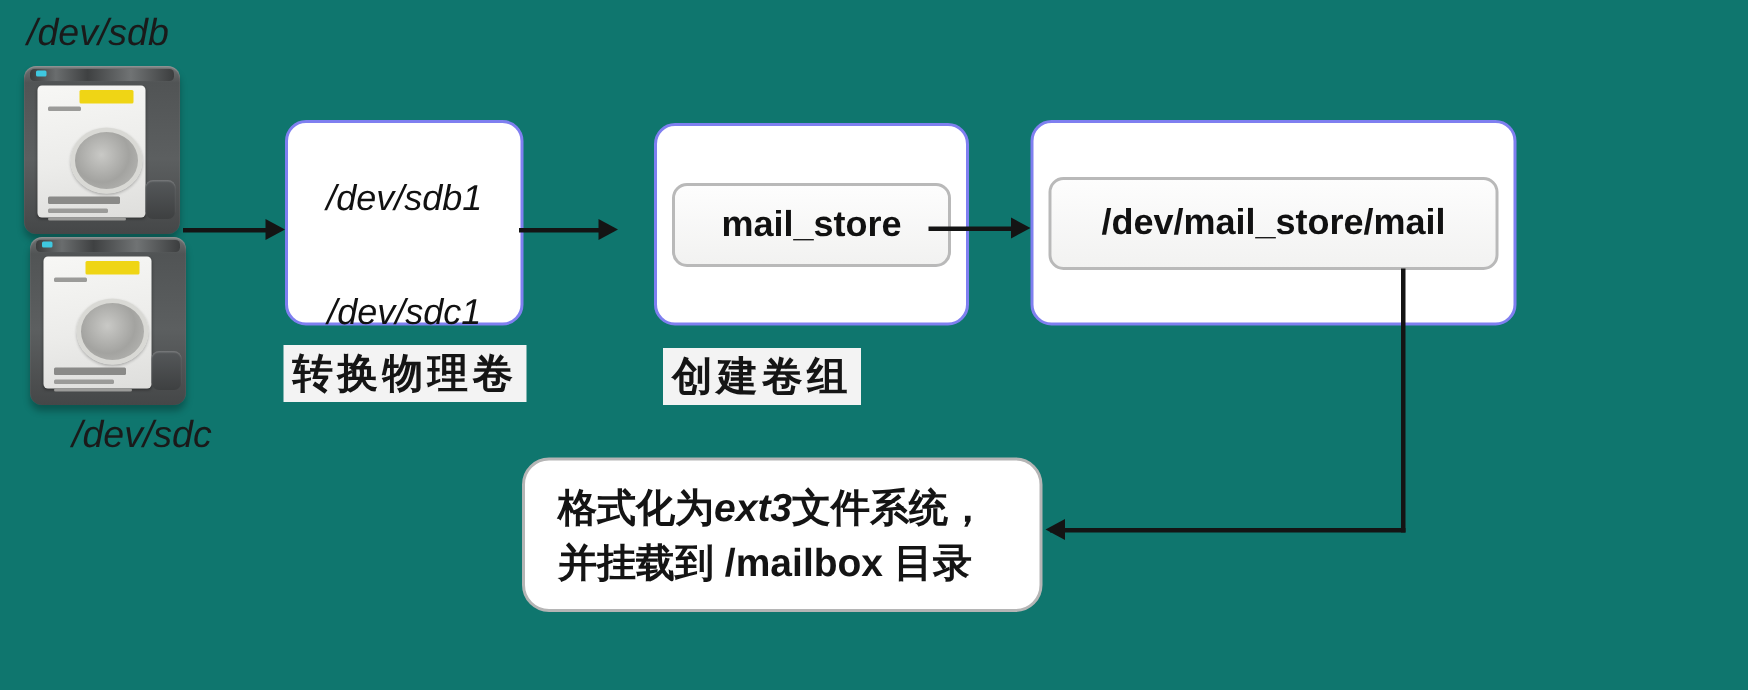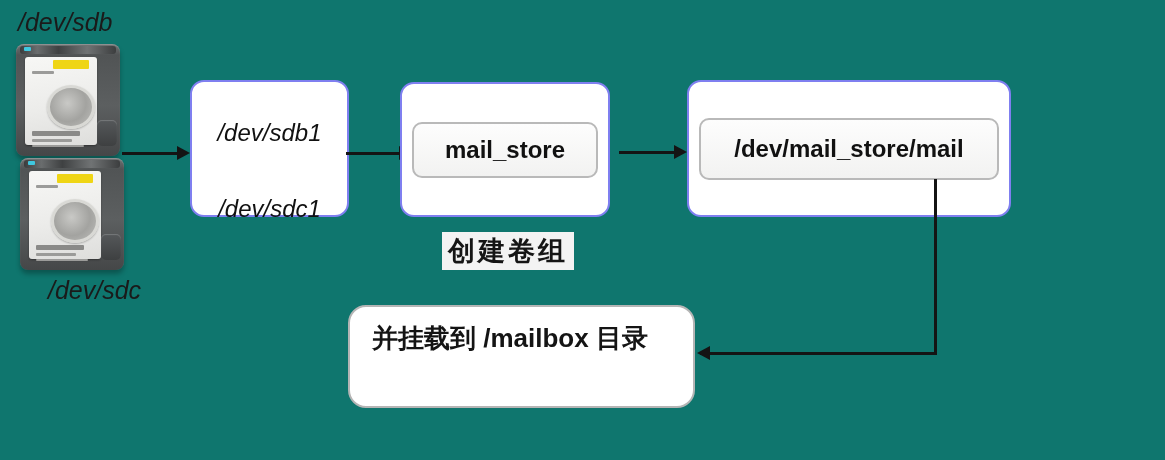--- a/index.html
+++ b/index.html
@@ -45,21 +45,21 @@
   .disk-notch{
     position:absolute;right:3px;bottom:10px;width:20px;height:26px;border-radius:5px;
     background:linear-gradient(180deg,#55585a,#3e4041);box-shadow:inset 0 1px 1px rgba(255,255,255,0.2);
   }
   
   .flow-box{
     position:absolute;border:2px solid #7f7ff0;border-radius:14px;background:#ffffff;
     display:flex;align-items:center;justify-content:center;flex-direction:column;
   }
   .box-pv{left:190px;top:80px;width:155px;height:133px;}
-  .box-vg{left:400px;top:82px;width:206px;height:131px;}
+  .box-vg{left:436px;top:82px;width:206px;height:131px;}
   .box-lv{left:687px;top:80px;width:320px;height:133px;}
   .pv-line{font-style:italic;font-size:24px;line-height:33px;color:#111;margin-top:43px;}
   .chip{
     border:2px solid #b9b9b9;border-radius:10px;
     background:linear-gradient(180deg,#fdfdfd 0%,#f2f2f1 100%);
     display:flex;align-items:center;justify-content:center;
     font-weight:bold;font-size:24px;color:#111;white-space:nowrap;
   }
   .chip-vg{width:182px;height:52px;}
   .chip-lv{width:296px;height:58px;}
@@ -124,20 +124,21 @@
     <div class="disk-notch"></div>
   </div>
 
   <div class="hline" style="left:122px;top:152px;width:58px;"></div>
   <div class="head-right" style="left:177px;top:146px;"></div>
 
   <div class="flow-box box-pv">
     <div class="pv-line">/dev/sdb1</div>
     <div class="pv-line">/dev/sdc1</div>
   </div>
+  <div class="caption cap-pv">转换物理卷</div>
 
   <div class="hline" style="left:346px;top:152px;width:54px;"></div>
   <div class="head-right" style="left:399px;top:146px;"></div>
 
   <div class="flow-box box-vg">
     <div class="chip chip-vg">mail_store</div>
   </div>
   <div class="caption cap-vg">创建卷组</div>
 
   <div class="hline" style="left:619px;top:151px;width:56px;"></div>
@@ -145,17 +146,18 @@
 
   <div class="flow-box box-lv">
     <div class="chip chip-lv">/dev/mail_store/mail</div>
   </div>
 
   <div class="vline" style="left:934px;top:179px;height:176px;"></div>
   <div class="hline" style="left:700px;top:352px;width:237px;"></div>
   <div class="head-left" style="left:697px;top:346px;"></div>
 
   <div class="note-box">
+    <div><span>格式化为</span><em>ext3</em><span>文件系统，</span></div>
     <div><span>并挂载到 </span><span>/mailbox</span><span> 目录</span></div>
   </div>
 
 
 </div>
 
 </body></html>

